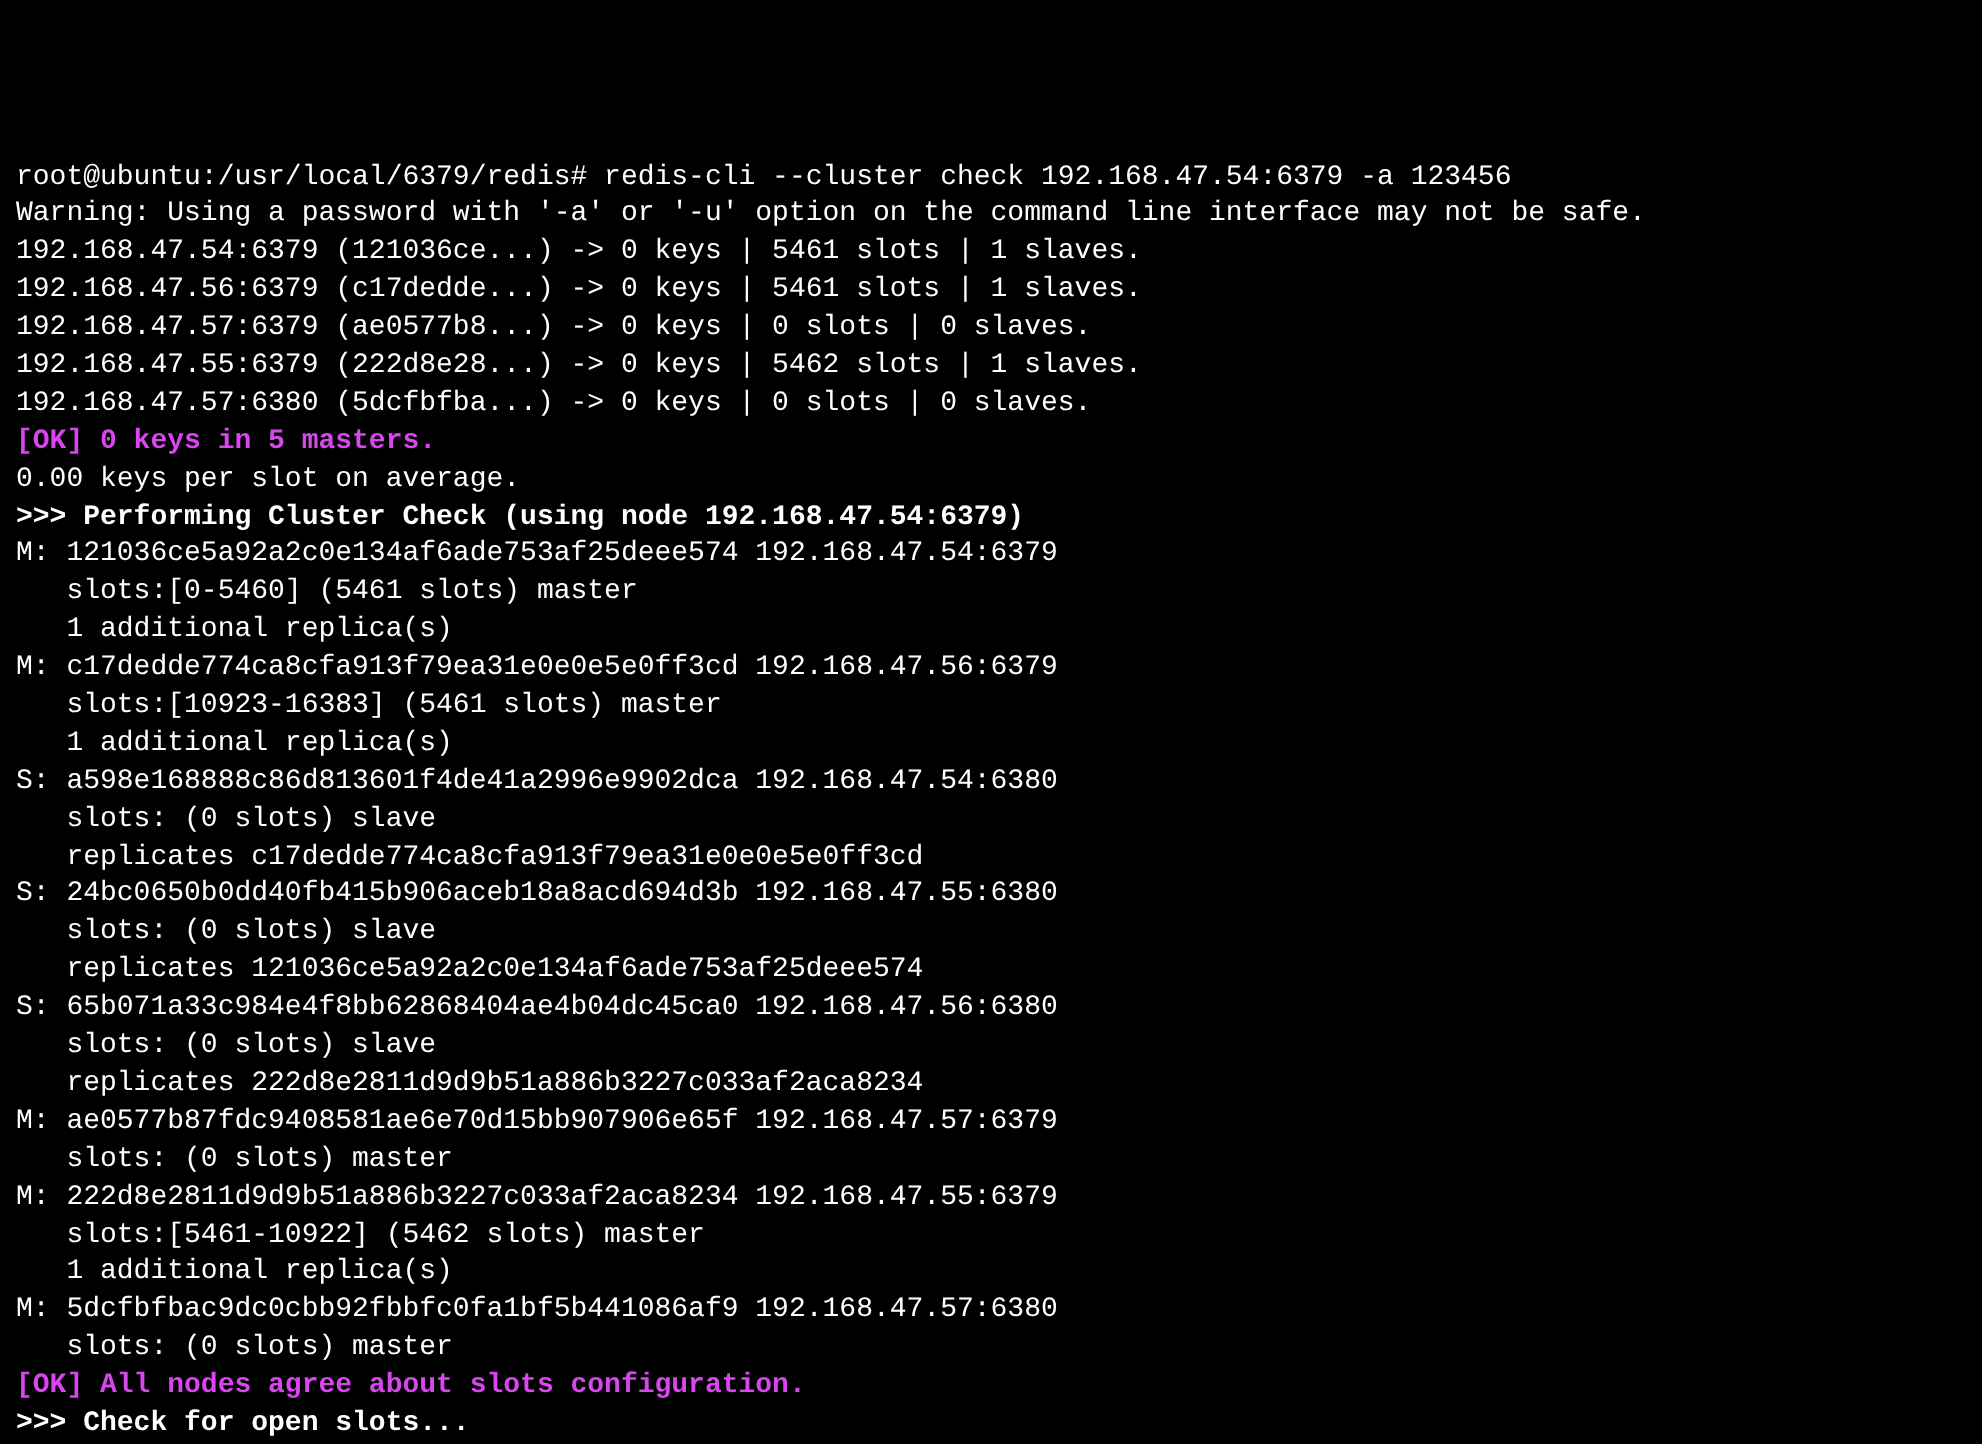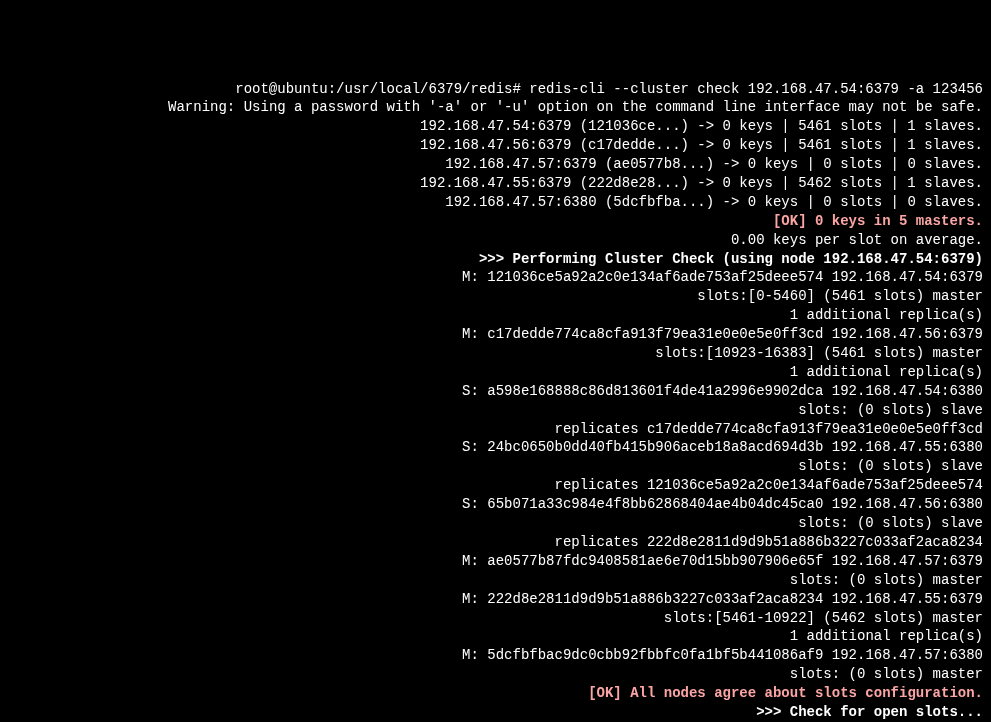--- a/index.html
+++ b/index.html
@@ -7,23 +7,23 @@
     padding: 4px 8px;
     background: #000000;
     color: #ffffff;
     font-family: "Consolas", "Courier New", monospace;
     font-size: 14px;
     line-height: 1.35;
     white-space: pre;
     width: 991px;
     box-sizing: border-box;
   }
-  .green { color: #fca5a5; }
+  .green { color: #d946ef; }
   .bold { font-weight: bold; }
-  .line { display: block; text-align: right; }
+  .line { display: block; }
 </style>
 </head>
 <body>
 
 
 
 <span class="line">root@ubuntu:/usr/local/6379/redis# redis-cli --cluster check 192.168.47.54:6379 -a 123456</span><span class="line">Warning: Using a password with '-a' or '-u' option on the command line interface may not be safe.</span><span class="line">192.168.47.54:6379 (121036ce...) -&gt; 0 keys | 5461 slots | 1 slaves.</span><span class="line">192.168.47.56:6379 (c17dedde...) -&gt; 0 keys | 5461 slots | 1 slaves.</span><span class="line">192.168.47.57:6379 (ae0577b8...) -&gt; 0 keys | 0 slots | 0 slaves.</span><span class="line">192.168.47.55:6379 (222d8e28...) -&gt; 0 keys | 5462 slots | 1 slaves.</span><span class="line">192.168.47.57:6380 (5dcfbfba...) -&gt; 0 keys | 0 slots | 0 slaves.</span><span class="line green bold">[OK] 0 keys in 5 masters.</span><span class="line">0.00 keys per slot on average.</span><span class="line bold">&gt;&gt;&gt; Performing Cluster Check (using node 192.168.47.54:6379)</span><span class="line">M: 121036ce5a92a2c0e134af6ade753af25deee574 192.168.47.54:6379</span><span class="line">   slots:[0-5460] (5461 slots) master</span><span class="line">   1 additional replica(s)</span><span class="line">M: c17dedde774ca8cfa913f79ea31e0e0e5e0ff3cd 192.168.47.56:6379</span><span class="line">   slots:[10923-16383] (5461 slots) master</span><span class="line">   1 additional replica(s)</span><span class="line">S: a598e168888c86d813601f4de41a2996e9902dca 192.168.47.54:6380</span><span class="line">   slots: (0 slots) slave</span><span class="line">   replicates c17dedde774ca8cfa913f79ea31e0e0e5e0ff3cd</span><span class="line">S: 24bc0650b0dd40fb415b906aceb18a8acd694d3b 192.168.47.55:6380</span><span class="line">   slots: (0 slots) slave</span><span class="line">   replicates 121036ce5a92a2c0e134af6ade753af25deee574</span><span class="line">S: 65b071a33c984e4f8bb62868404ae4b04dc45ca0 192.168.47.56:6380</span><span class="line">   slots: (0 slots) slave</span><span class="line">   replicates 222d8e2811d9d9b51a886b3227c033af2aca8234</span><span class="line">M: ae0577b87fdc9408581ae6e70d15bb907906e65f 192.168.47.57:6379</span><span class="line">   slots: (0 slots) master</span><span class="line">M: 222d8e2811d9d9b51a886b3227c033af2aca8234 192.168.47.55:6379</span><span class="line">   slots:[5461-10922] (5462 slots) master</span><span class="line">   1 additional replica(s)</span><span class="line">M: 5dcfbfbac9dc0cbb92fbbfc0fa1bf5b441086af9 192.168.47.57:6380</span><span class="line">   slots: (0 slots) master</span><span class="line green bold">[OK] All nodes agree about slots configuration.</span><span class="line bold">&gt;&gt;&gt; Check for open slots...</span><span class="line bold">&gt;&gt;&gt; Check slots coverage...</span>
 
 
 

